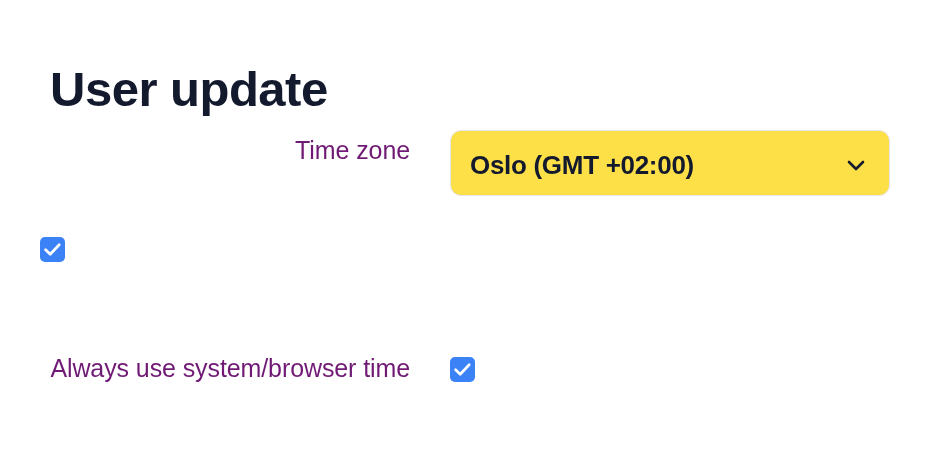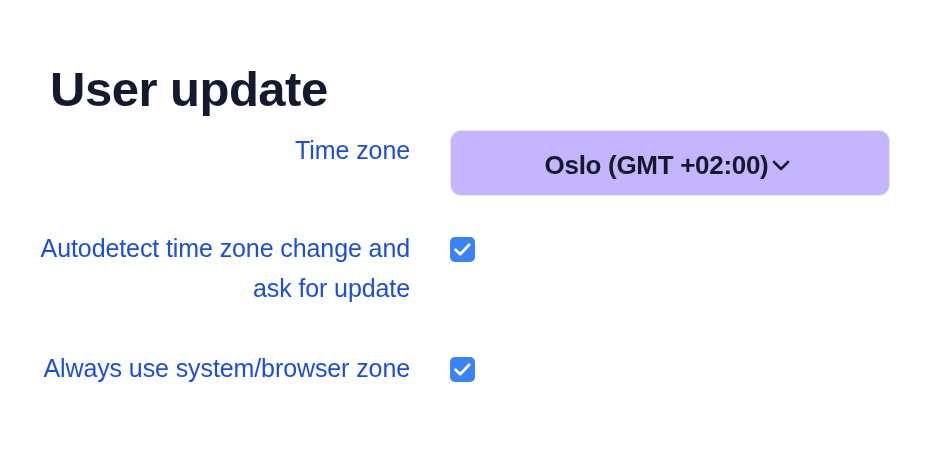--- a/index.html
+++ b/index.html
@@ -54,42 +54,42 @@
   .row-autodetect{ top: 98px;  }
   .row-systime   { top: 218px; }
 
   .field-label {
     width: 410px;
     flex: 0 0 410px;
     text-align: right;
     font-size: 25px;
     line-height: 40px;
     font-weight: 400;
-    color: #1d4ed8;
+    color: #701a75;
     letter-spacing: -0.1px;
   }
 
   .field-control {
     flex: 1 1 auto;
     margin-left: 40px;
     display: flex;
     align-items: flex-start;
   }
 
   
   .select {
     box-sizing: border-box;
     width: 440px;
     height: 66px;
     border: 1px solid #E4E5EA;
     border-radius: 11px;
-    background: #c4b5fd;
+    background: #fde047;
     display: flex;
     align-items: center;
-    justify-content: center;
+    justify-content: space-between;
     padding: 4px 20px 0 19px;
     cursor: pointer;
   }
   .select-value {
     font-size: 26px;
     font-weight: 700;
     letter-spacing: -0.3px;
     color: #141A2E;
     white-space: nowrap;
   }
@@ -136,32 +136,31 @@
         <div class="select">
           <span class="select-value">Oslo (GMT +02:00)</span>
           <svg class="chevron-down" viewBox="0 0 26 26">
             <path d="M6 10 L13 17 L20 10" fill="none" stroke="#141A2E" stroke-width="2.6" stroke-linecap="round" stroke-linejoin="round"></path>
           </svg>
         </div>
       </div>
     </div>
 
     <div class="form-row row-autodetect">
-      <div class="field-label">Autodetect time zone change and ask for update</div>
       <div class="field-control">
         <div class="checkbox">
           <svg viewBox="0 0 25 25">
             <path d="M5.6 12.8 L10.2 17.2 L19.2 7.8" fill="none" stroke="#FFFFFF" stroke-width="2.7" stroke-linecap="round" stroke-linejoin="round"></path>
           </svg>
         </div>
       </div>
     </div>
 
     <div class="form-row row-systime">
-      <div class="field-label">Always use system/browser zone</div>
+      <div class="field-label">Always use system/browser time</div>
       <div class="field-control">
         <div class="checkbox">
           <svg viewBox="0 0 25 25">
             <path d="M5.6 12.8 L10.2 17.2 L19.2 7.8" fill="none" stroke="#FFFFFF" stroke-width="2.7" stroke-linecap="round" stroke-linejoin="round"></path>
           </svg>
         </div>
       </div>
     </div>
 
   </div>

